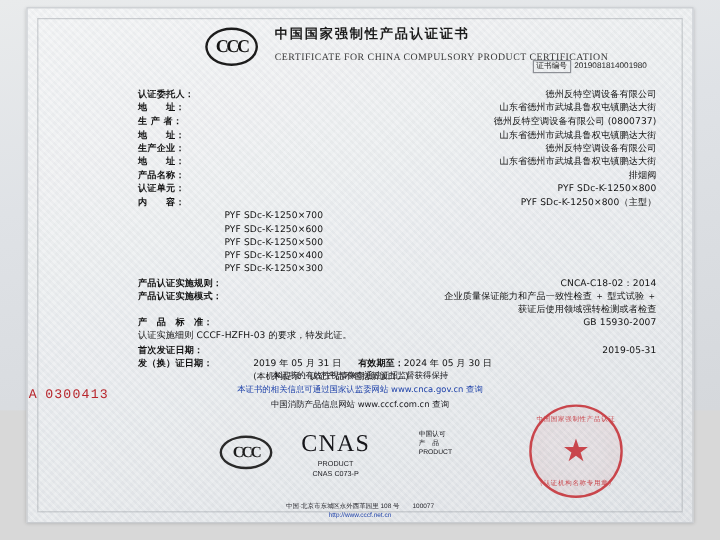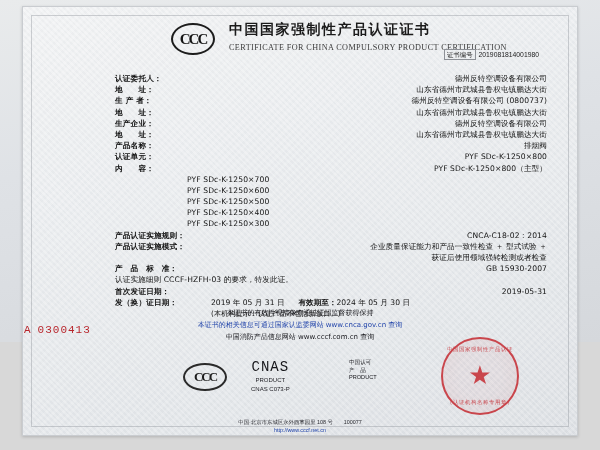--- a/index.html
+++ b/index.html
@@ -80,21 +80,21 @@
     font-size: 15px;
     font-weight: bold;
     letter-spacing: -2px;
     color: #141414;
     font-family: "Liberation Serif", serif;
   }
   .title-cn {
     position: absolute;
     left: 206px;
     top: 2px;
-    font-size: 14px;
+    font-size: 11px;
     font-weight: bold;
     color: #1b1b1b;
     letter-spacing: 1.5px;
     font-family: "DejaVu Sans", sans-serif;
   }
   .title-en {
     position: absolute;
     left: 206px;
     top: 24px;
     font-size: 8.2px;
@@ -242,24 +242,24 @@
     color: #1d1d1d;
     font-family: "Liberation Serif", serif;
   }
   .cnas {
     position: absolute;
     left: 68px;
     top: 0px;
     text-align: center;
   }
   .cnas .word {
-    font-size: 14px;
+    font-size: 20px;
     letter-spacing: 1px;
     color: #16161a;
-    font-family: Liberation Mono, monospace;
+    font-family: Liberation Serif, serif;
   }
   .cnas .sub {
     font-size: 6px;
     color: #1d1d22;
     line-height: 8px;
     margin-top: 1px;
   }
   .prodmark {
     position: absolute;
     left: 166px;

